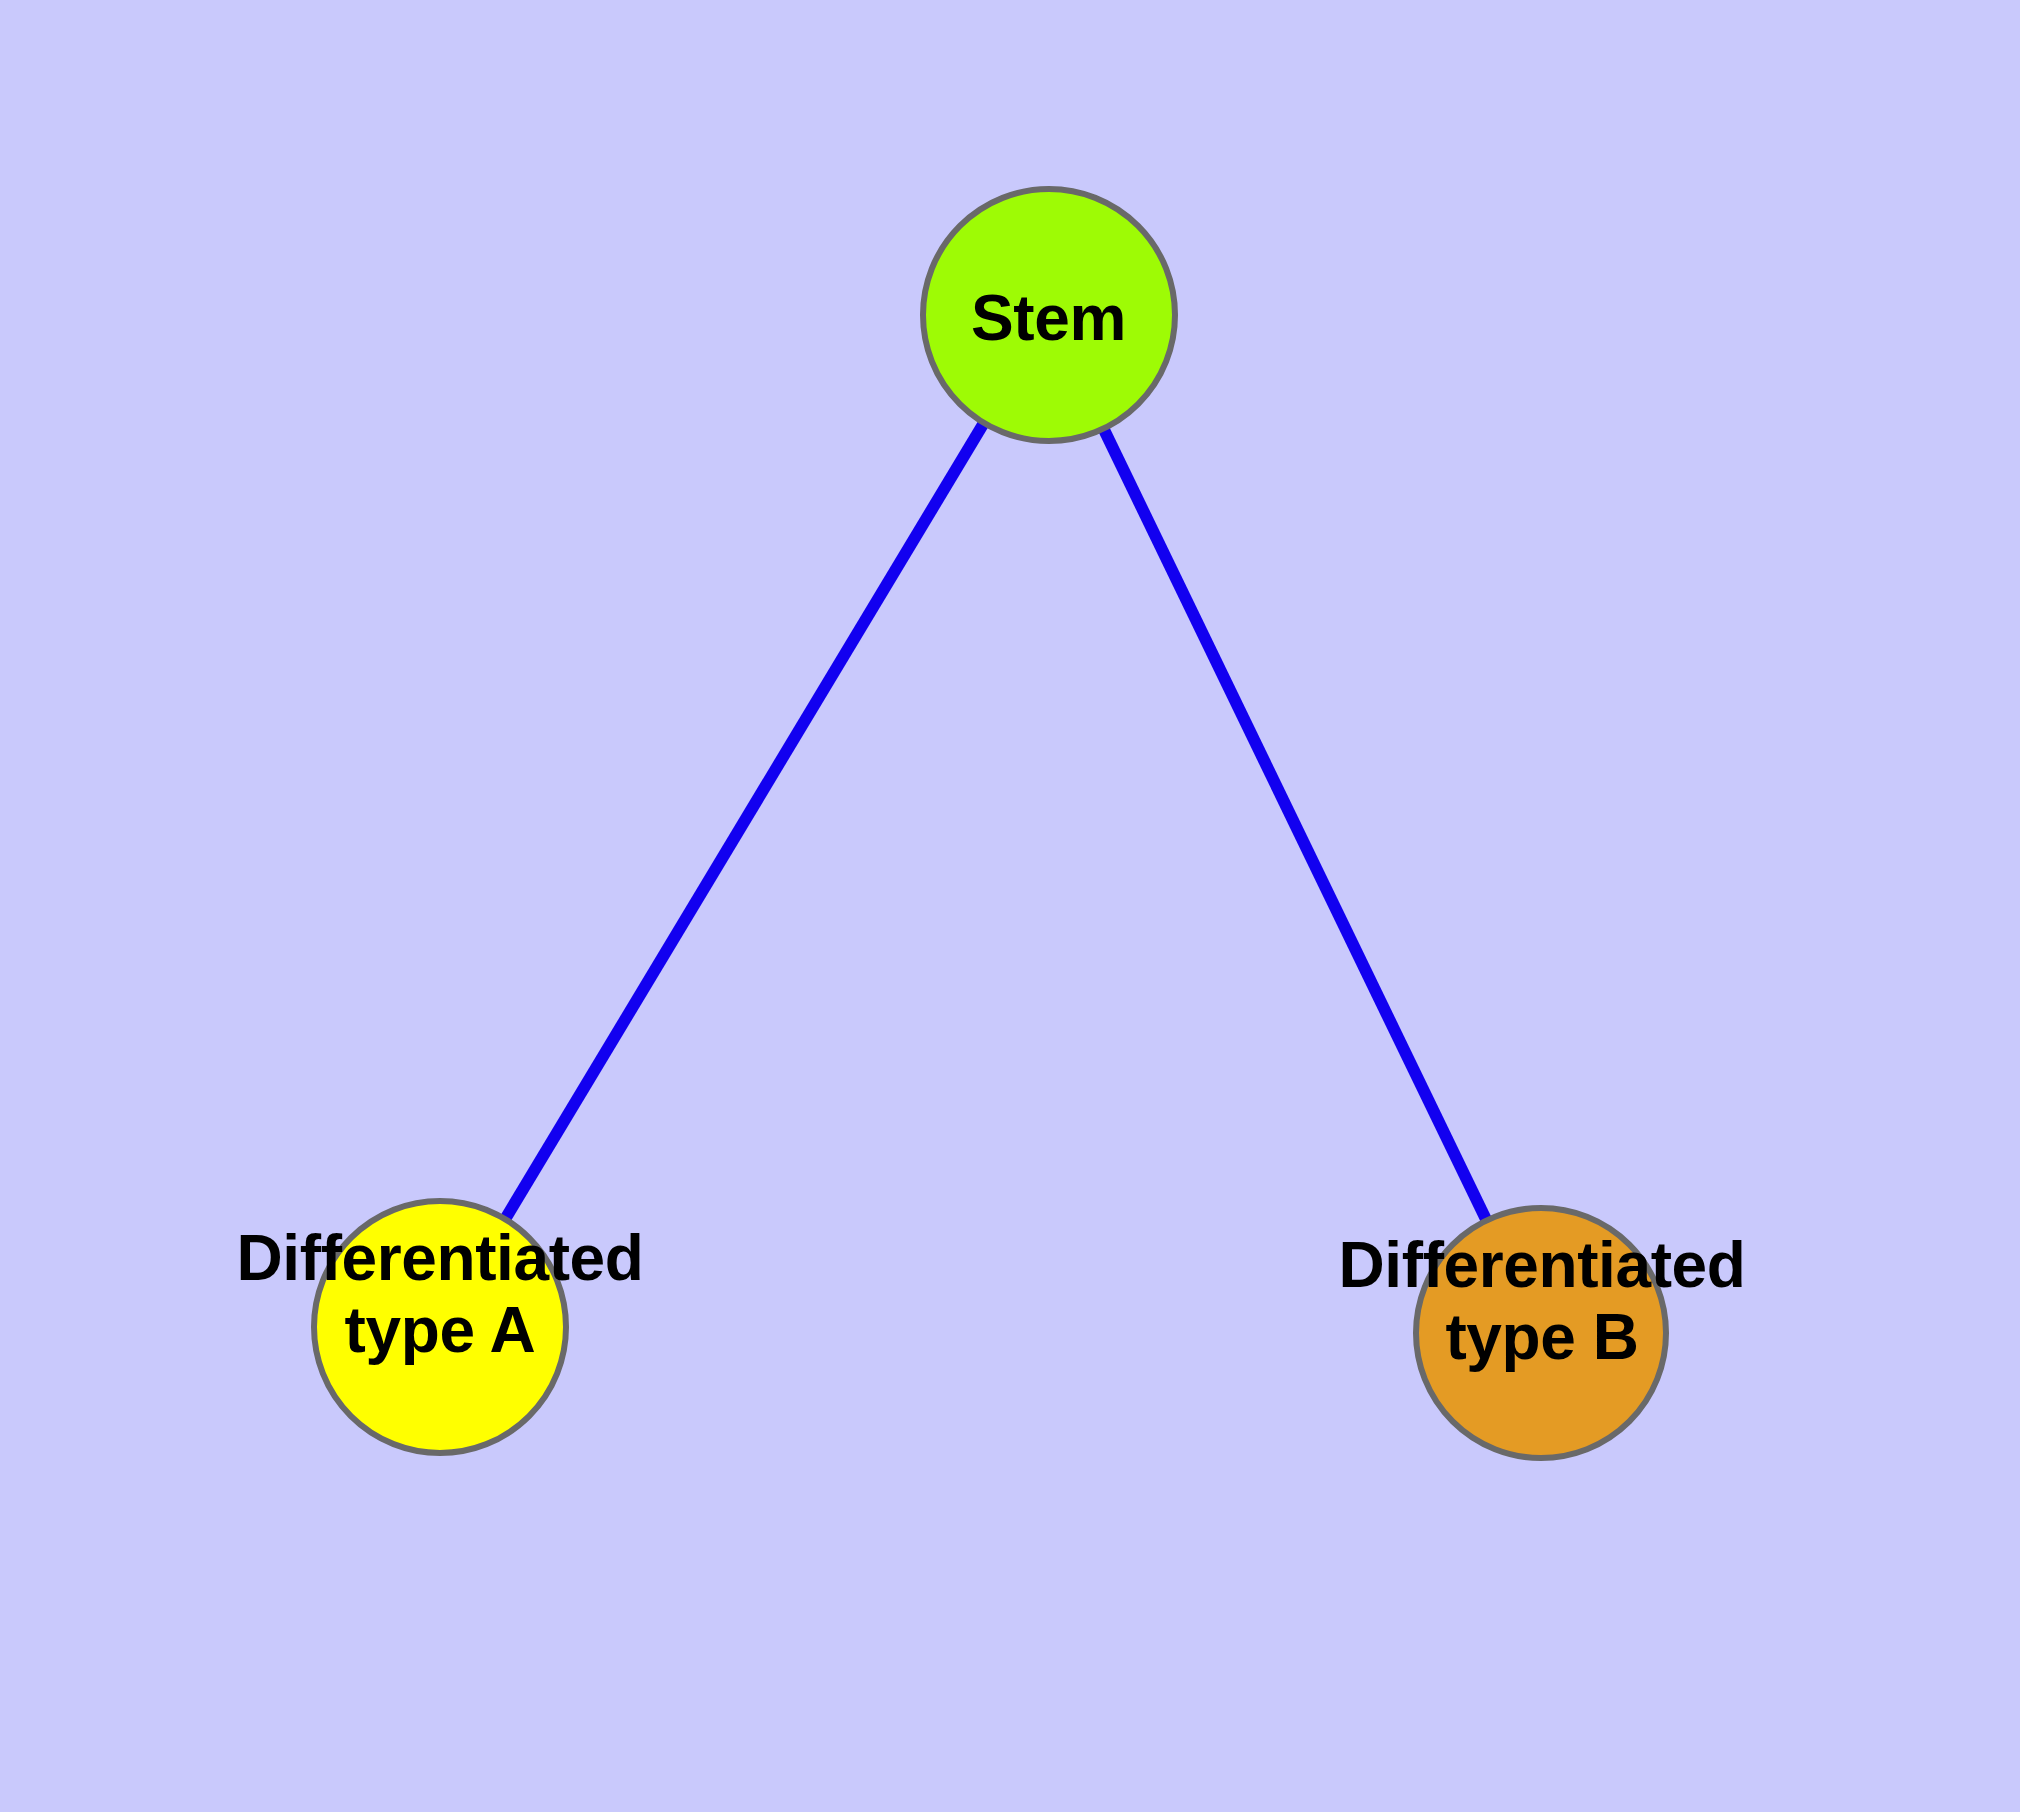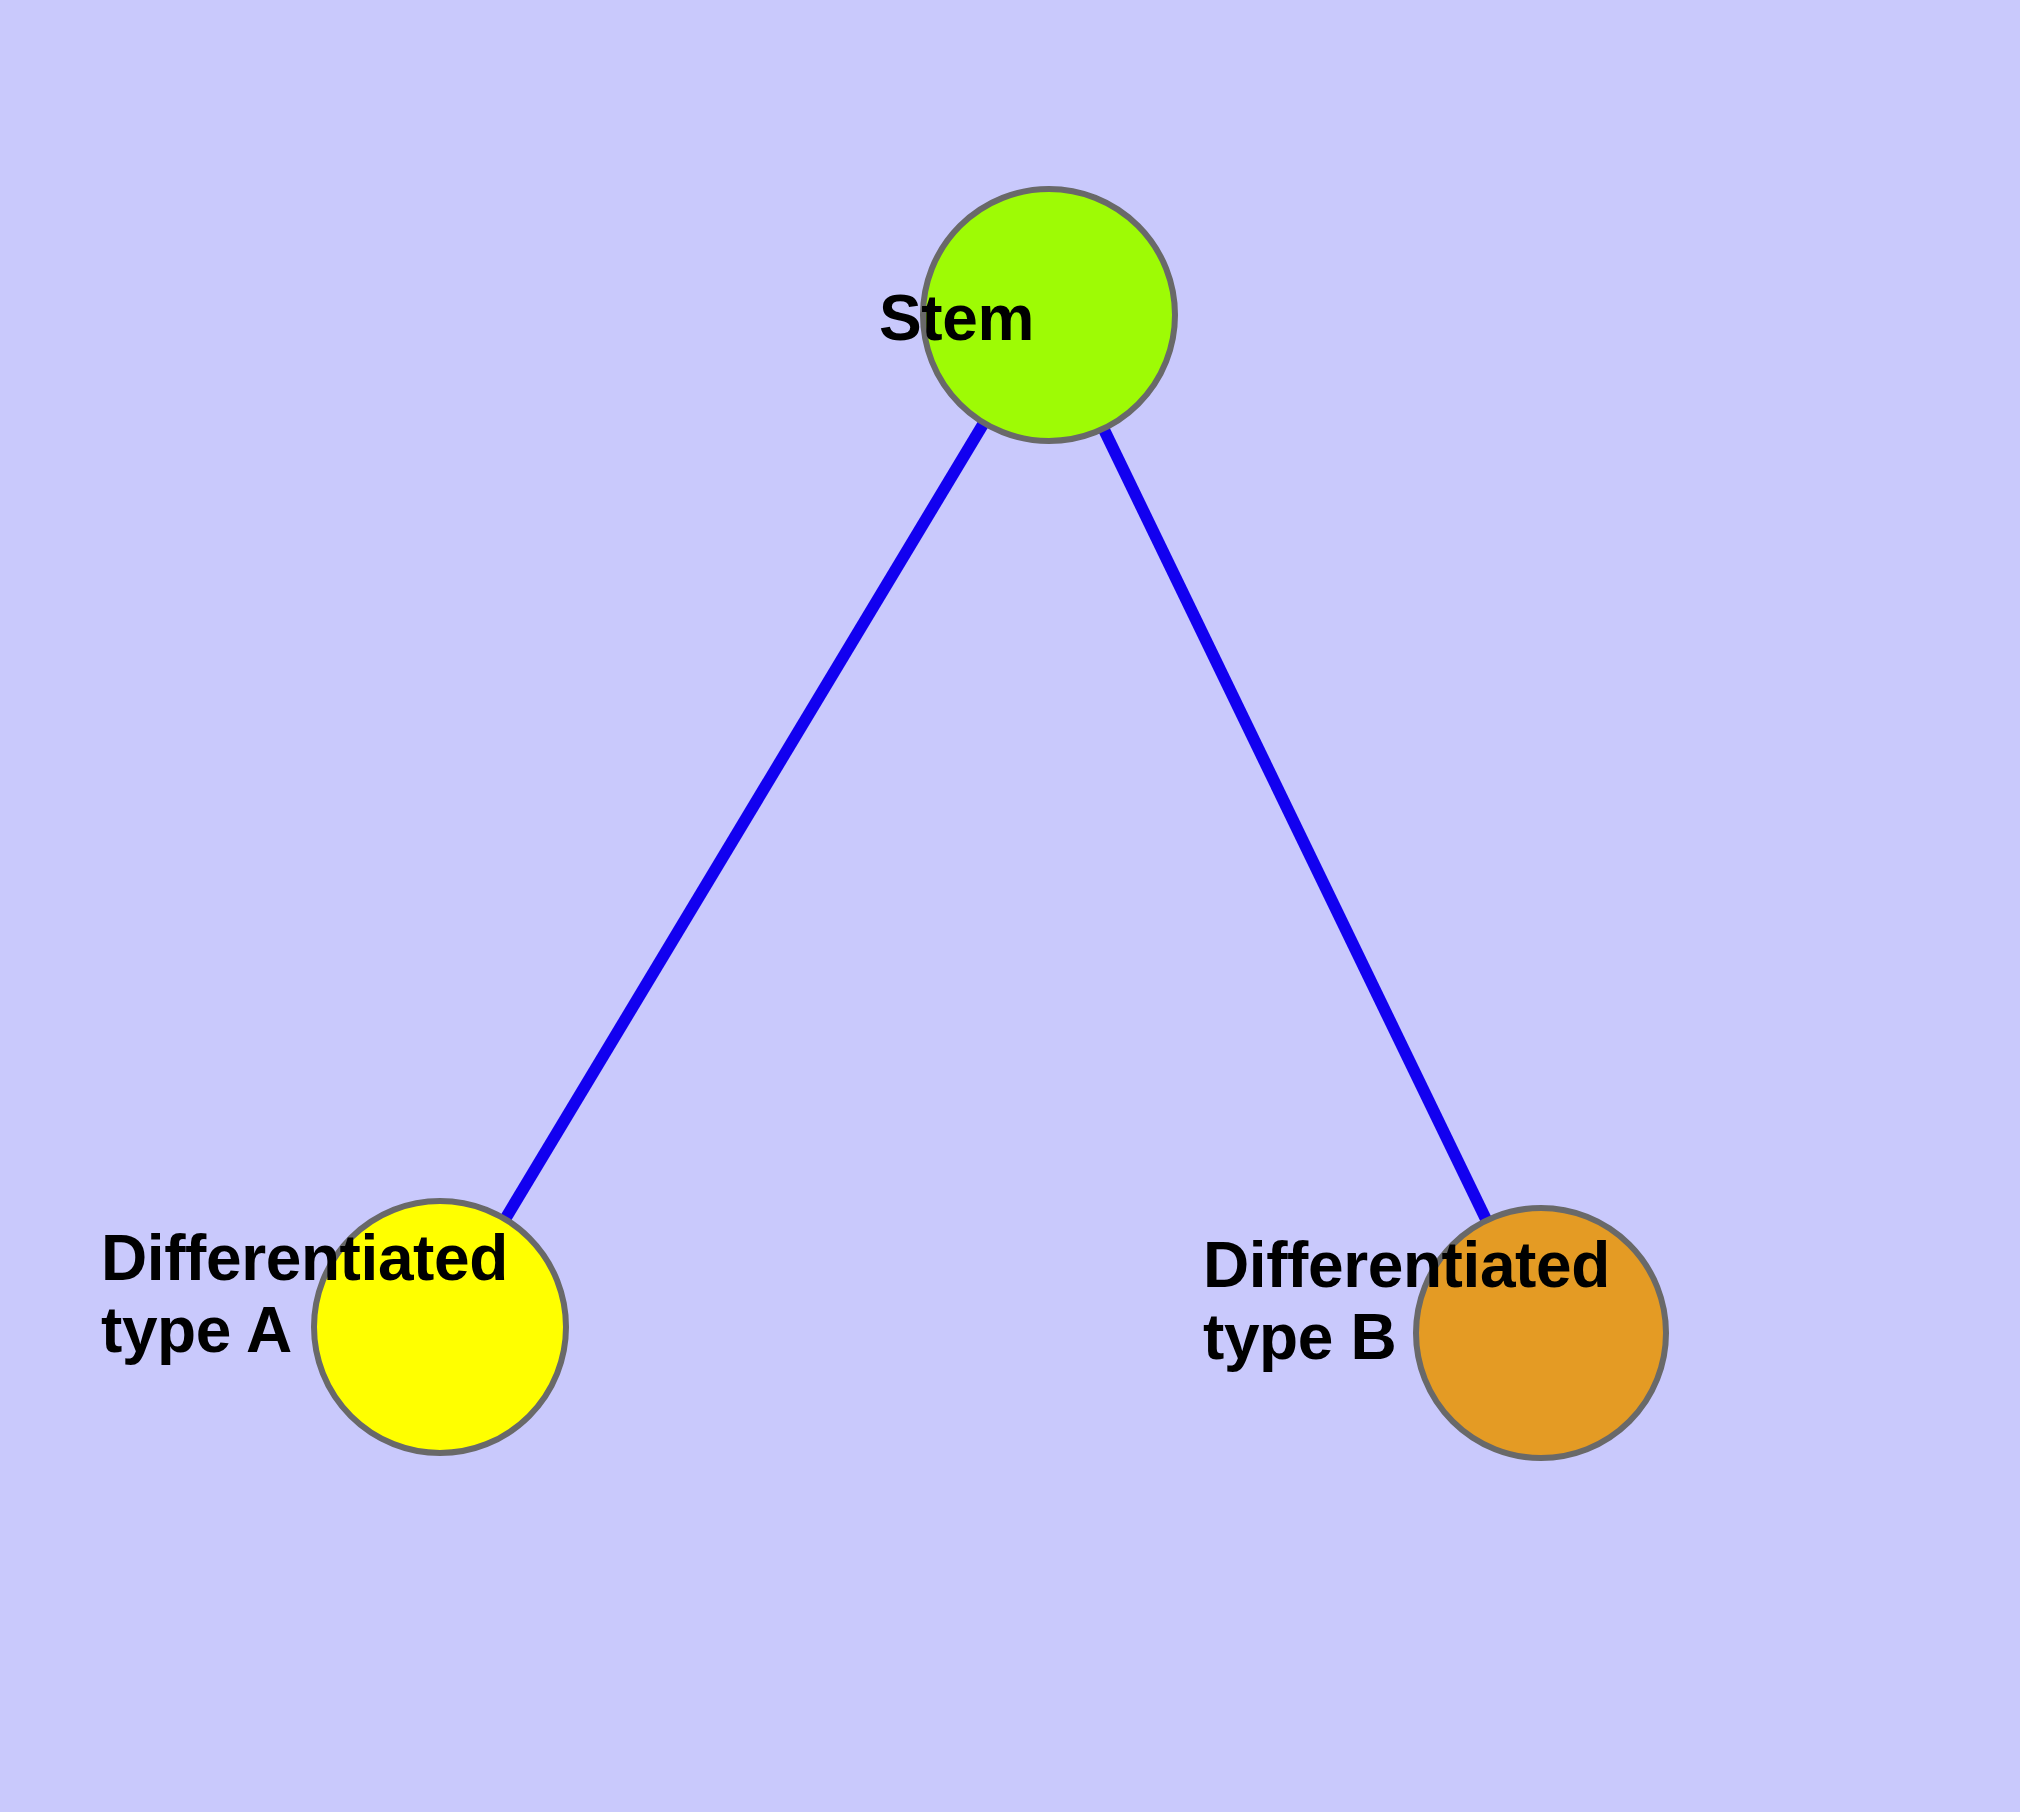--- a/index.html
+++ b/index.html
@@ -27,21 +27,21 @@
     height: 1812px;
   }
   .node {
     position: absolute;
     border-radius: 50%;
     box-sizing: border-box;
     border: 6px solid #696969;
   }
   .node-label {
     position: absolute;
-    text-align: left;
+    text-align: center;
     font-family: "Liberation Sans", sans-serif;
     font-weight: bold;
     color: #000000;
     line-height: 1.12;
     white-space: pre;
     pointer-events: none;
     letter-spacing: -0.4px;
   }
   #node-stem {
     left: 920px;

